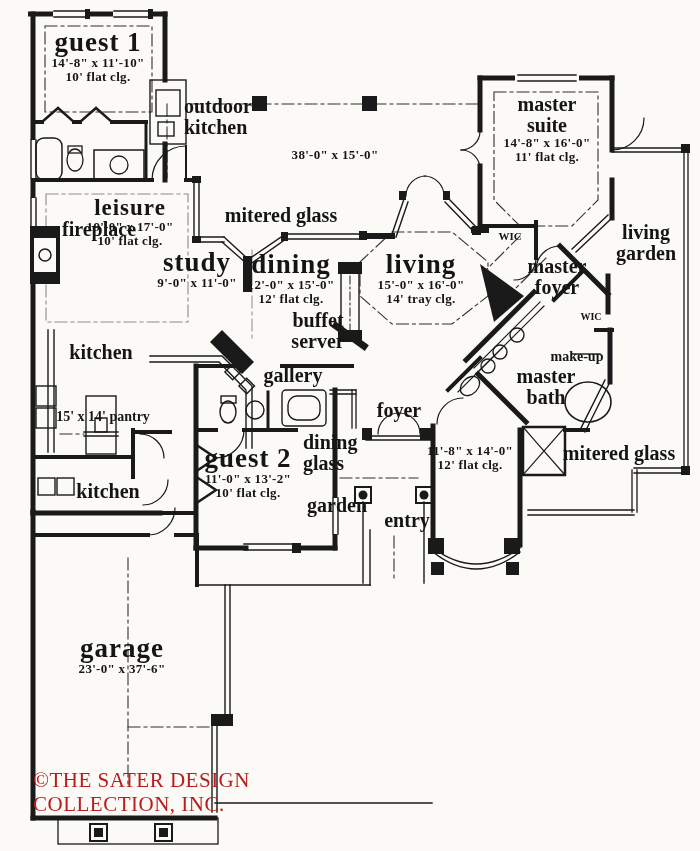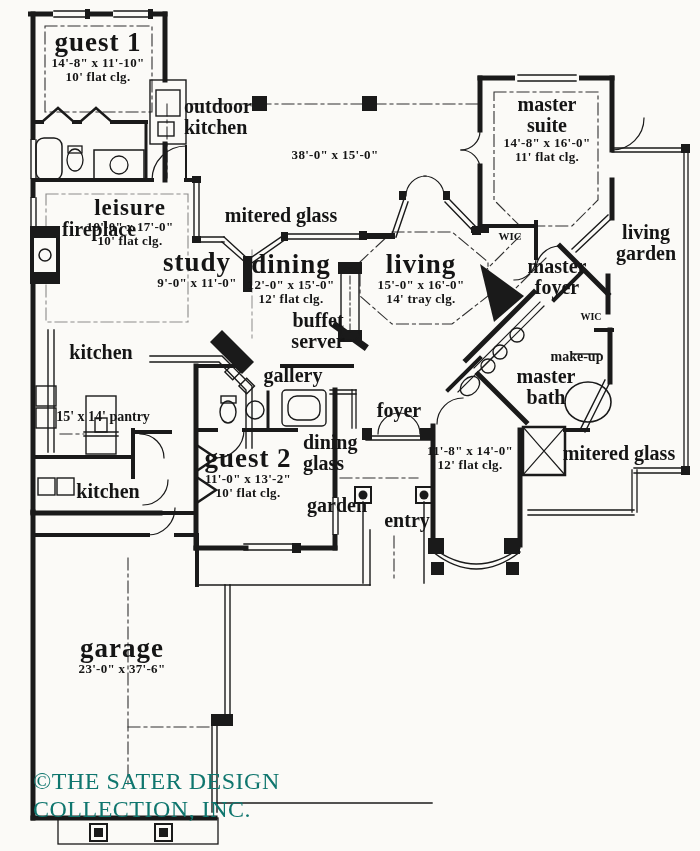--- a/index.html
+++ b/index.html
@@ -16,21 +16,21 @@
   .name-xl{font-size:27px;letter-spacing:1px;}
   .name-lg{font-size:23px;letter-spacing:1px;}
   .name-md{font-size:20px;}
   .sub{font-size:13px;letter-spacing:.3px;}
   .small{font-size:20px;}
   .small2{font-size:14px;}
   .tiny{font-size:11px;}
   .tiny2{font-size:10px;}
   .stack span{display:block;}
   #copyright{position:absolute;left:33px;top:768px;font-weight:normal;
-    font-size:24px;line-height:1.15;letter-spacing:.5px;color:#0f766e;}
+    font-size:21px;line-height:1.15;letter-spacing:.5px;color:#b91c1c;}
   #copyright span{display:block;}
 </style>
 </head>
 <body>
 
 <div id="plan">
 
 <svg width="700" height="851" viewBox="0 0 700 851">
   <g stroke="#1a1a1a" fill="none" stroke-linecap="square">
 

